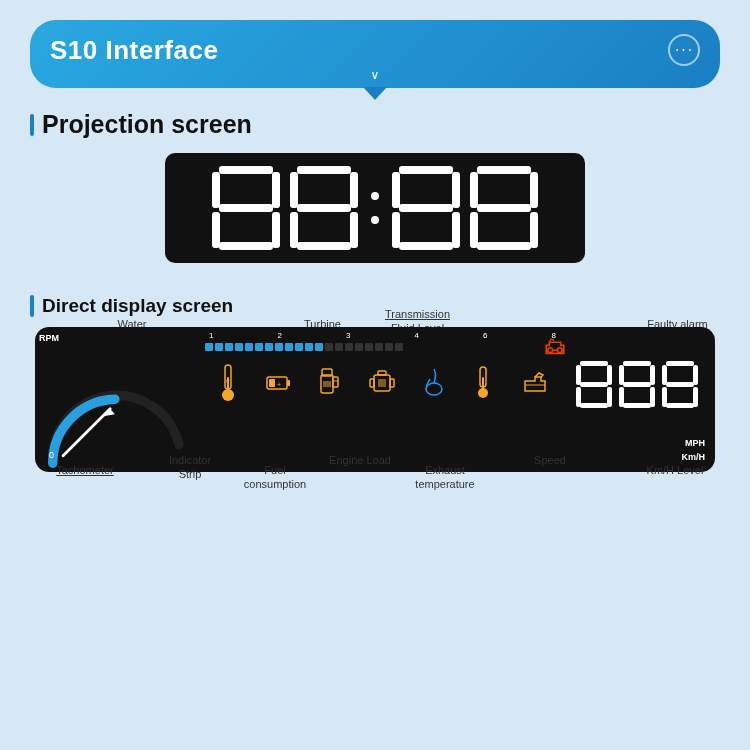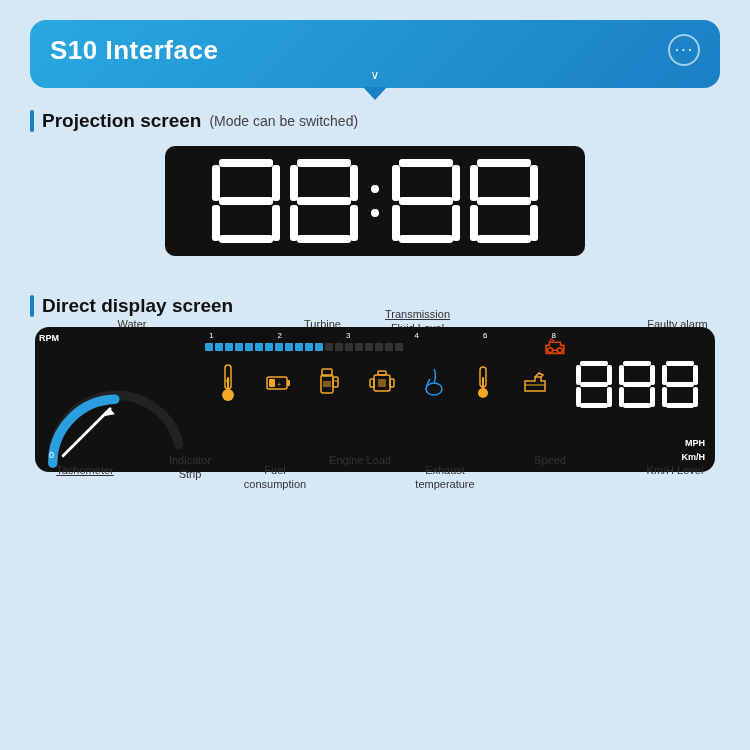--- a/index.html
+++ b/index.html
@@ -12,21 +12,21 @@
       position: relative;
     }
 
     
     .header-bubble {
       position: absolute;
       top: 20px;
       left: 30px;
       right: 30px;
       background: linear-gradient(135deg, #29a8e0, #1a7fc4);
-      border-radius: 16px;
+      border-radius: 26px;
       padding: 14px 20px 22px 20px;
       display: flex;
       align-items: center;
       justify-content: space-between;
     }
     .header-bubble::after {
       content: '';
       position: absolute;
       bottom: -12px;
       left: 50%;
@@ -310,22 +310,21 @@
   <span class="header-title">S10 Interface</span>
   <div class="header-dots">
     <span>···</span>
   </div>
   <span class="chevron-down">∨</span>
 </div>
 
 <div class="projection-section">
   <div class="section-label">
     <div class="section-bar"></div>
-    <span style="font-size:19px;font-weight:800;">Projection screen</span>
-    <span class="sub">(Mode can be switched)</span>
+    <span style="font-size:25px;font-weight:800;">Projection screen</span>
   </div>
 
   <div class="seg-display-box">
 
     <div class="seg-digit">
       <div class="seg h top"></div>
       <div class="seg v tl"></div>
       <div class="seg v tr"></div>
       <div class="seg h mid"></div>
       <div class="seg v bl"></div>

